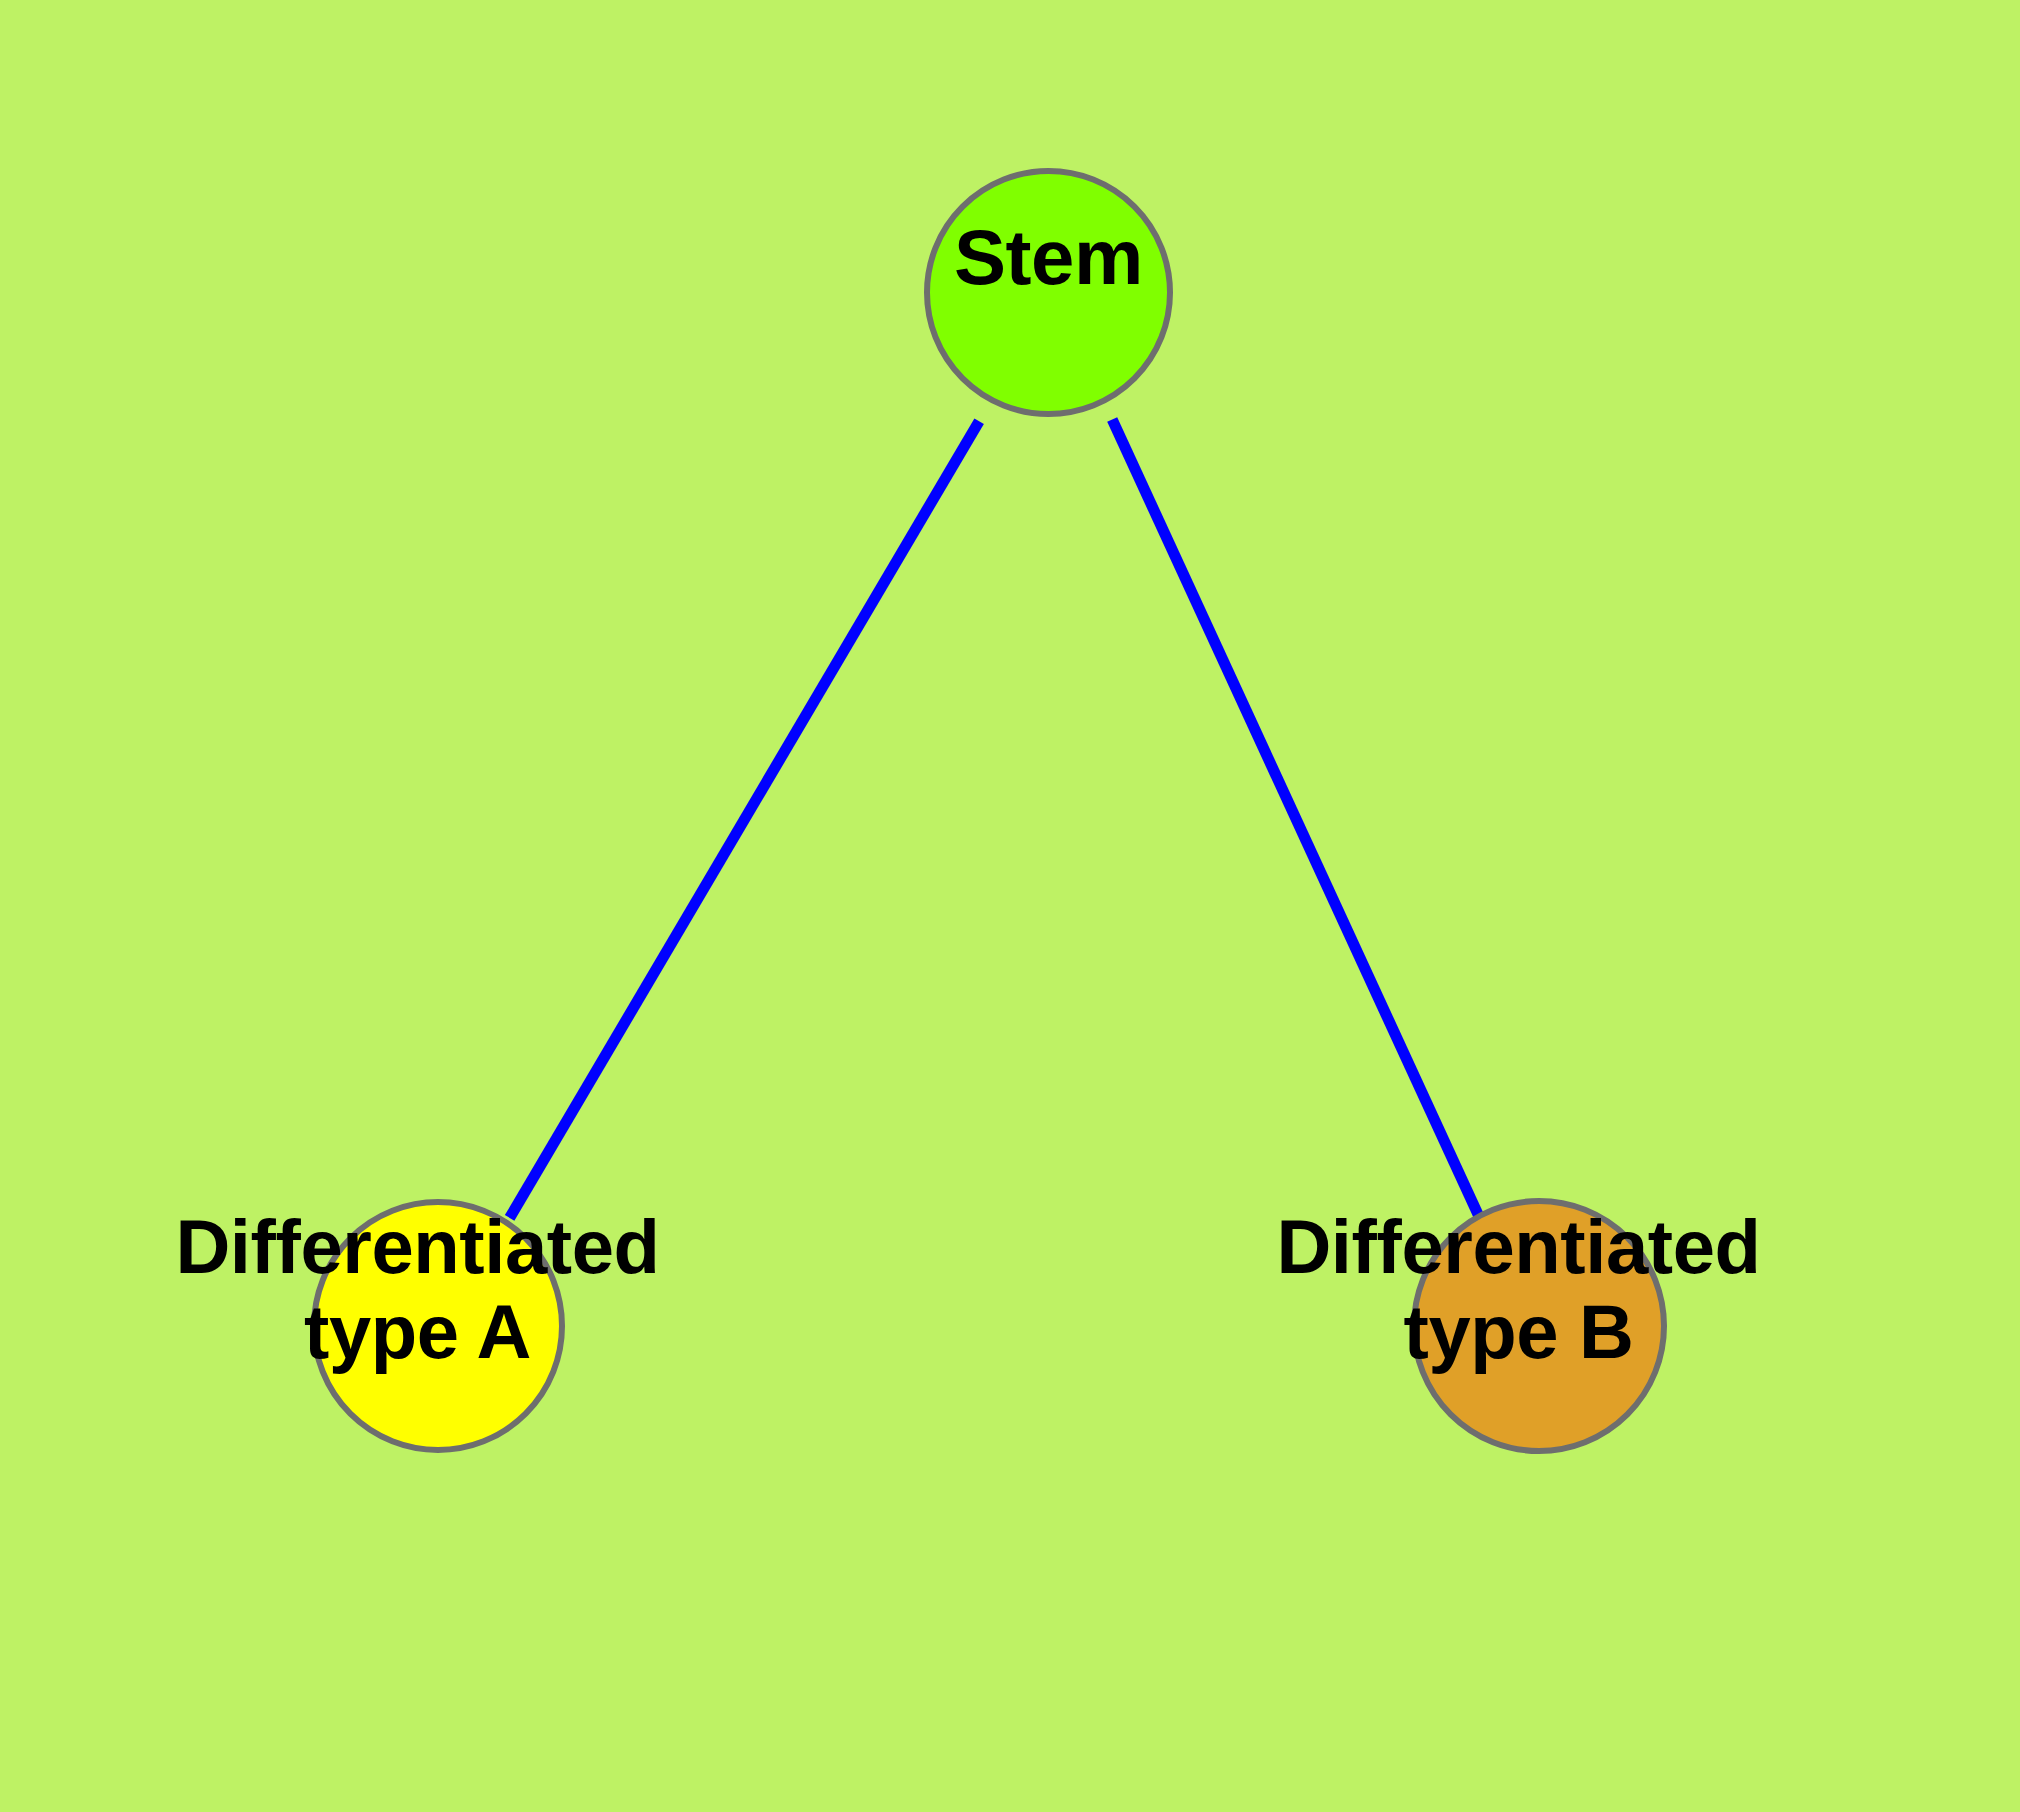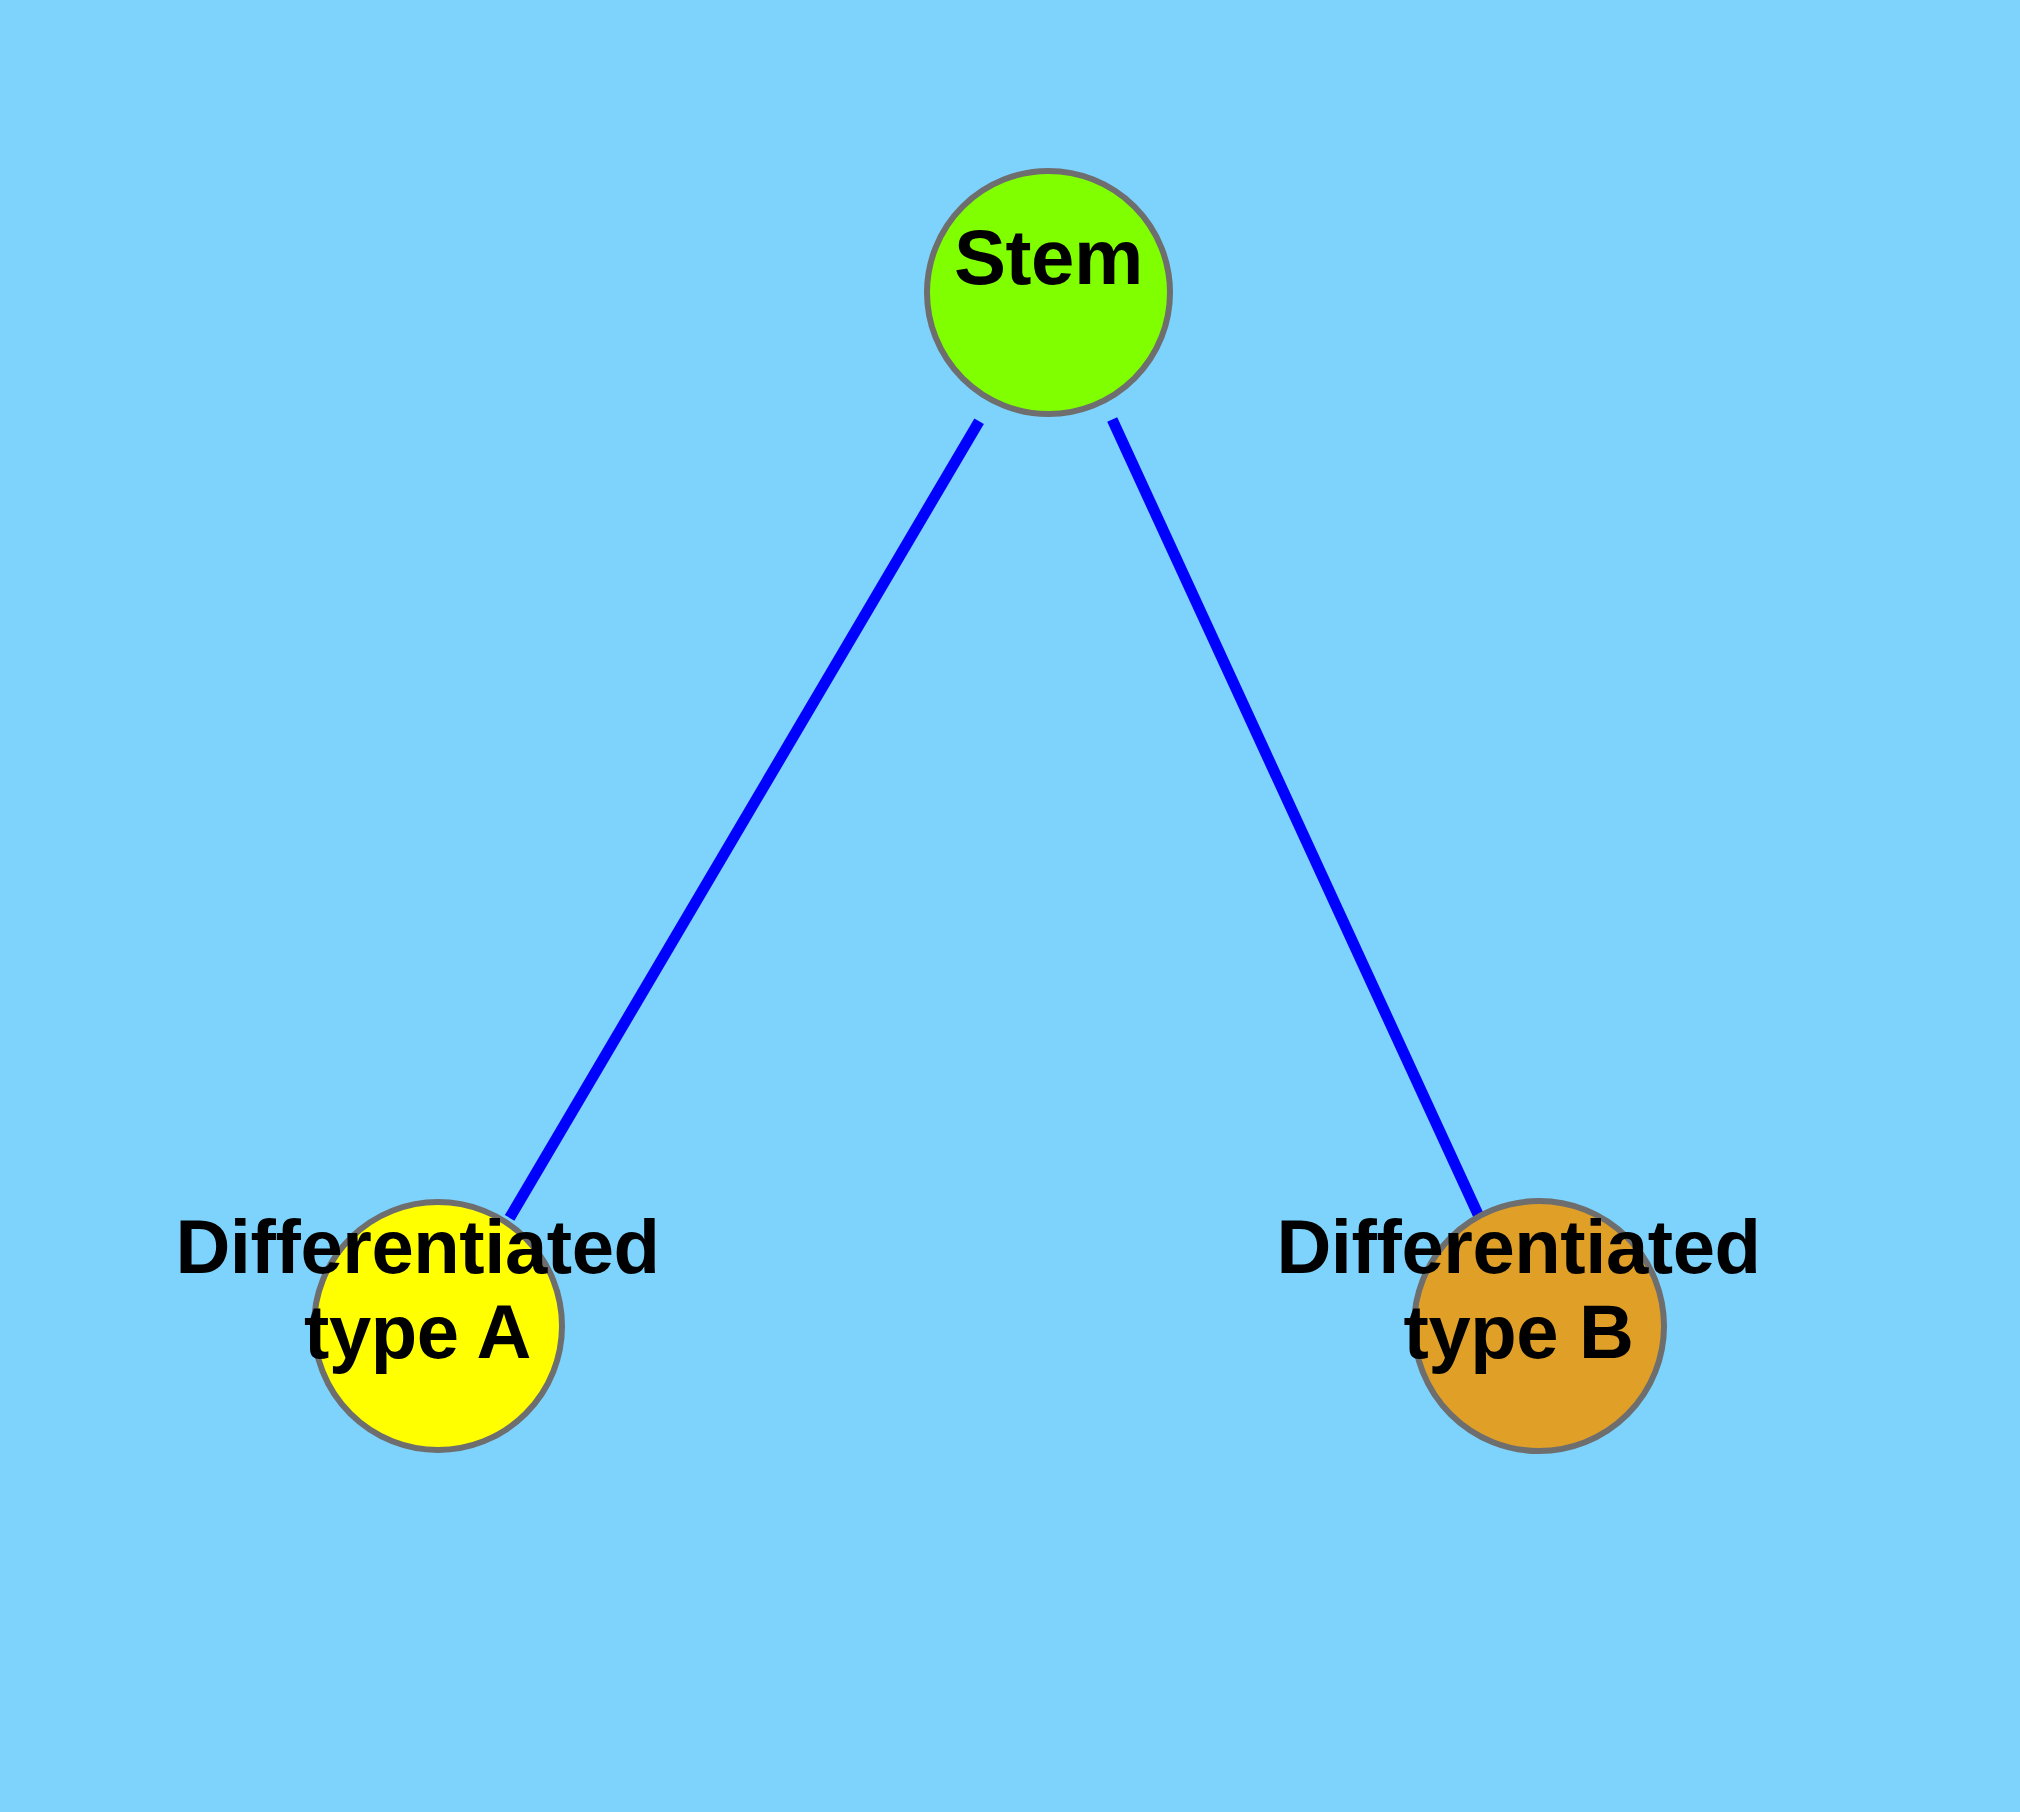--- a/index.html
+++ b/index.html
@@ -71,21 +71,21 @@
     font-size: 78px;
   }
 
   .label-two-line {
     font-size: 76px;
   }
 </style>
 </head>
 <body style="width: 2021px; height: 1812px;">
 
-<div id="diagram-canvas" style="width: 2021px; height: 1812px; background: #7dd3fc; text-decoration: underline;">
+<div id="diagram-canvas" style="width: 2021px; height: 1812px; background: #bef264; text-decoration: underline;">
 
   <svg id="edge-layer" viewBox="0 0 2384 2138" width="2021" height="1812" xmlns="http://www.w3.org/2000/svg">
     <line stroke="#0000ff" stroke-width="13" stroke-linecap="butt" x1="1155" y1="497" x2="601" y2="1437"></line>
     <line stroke="#0000ff" stroke-width="13" stroke-linecap="butt" x1="1312" y1="495" x2="1746" y2="1438"></line>
   </svg>
 
   <div id="node-layer">
     <div class="node" style="left: 924px; top: 168px; width: 249px; height: 249px; background: rgb(128, 255, 0); border-color: rgb(110, 110, 110); border-width: 6px;"></div>
     <div class="node" style="left: 311px; top: 1199px; width: 254px; height: 254px; background: rgb(255, 255, 0); border-color: rgb(110, 110, 110); border-width: 6px;"></div>
     <div class="node" style="left: 1411px; top: 1198px; width: 256px; height: 256px; background: rgb(224, 160, 40); border-color: rgb(110, 110, 110); border-width: 6px;"></div>

